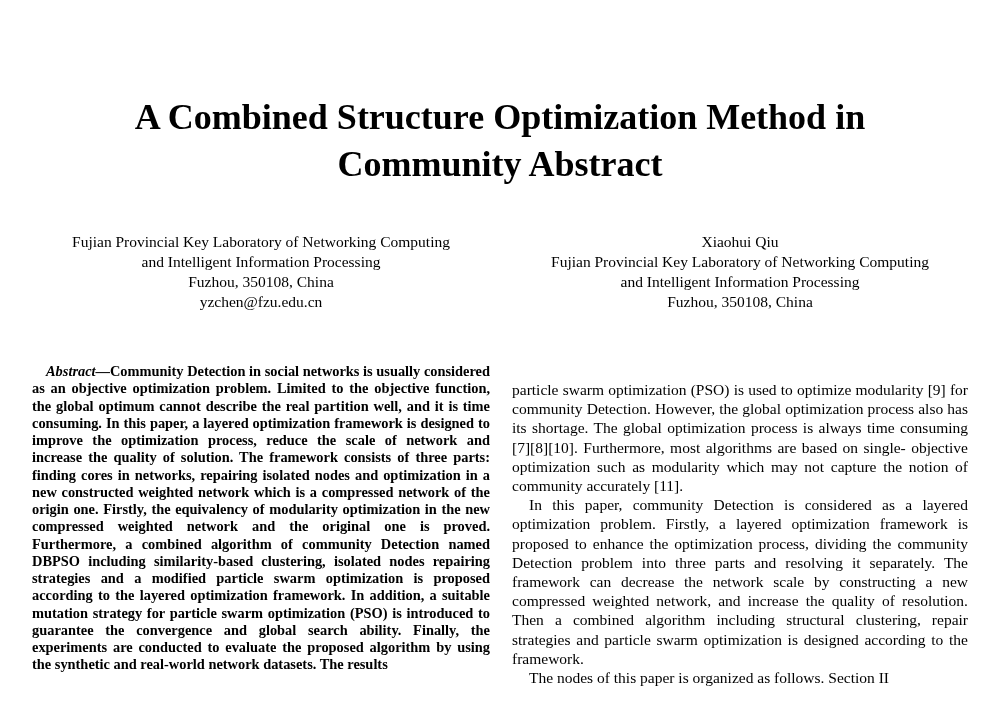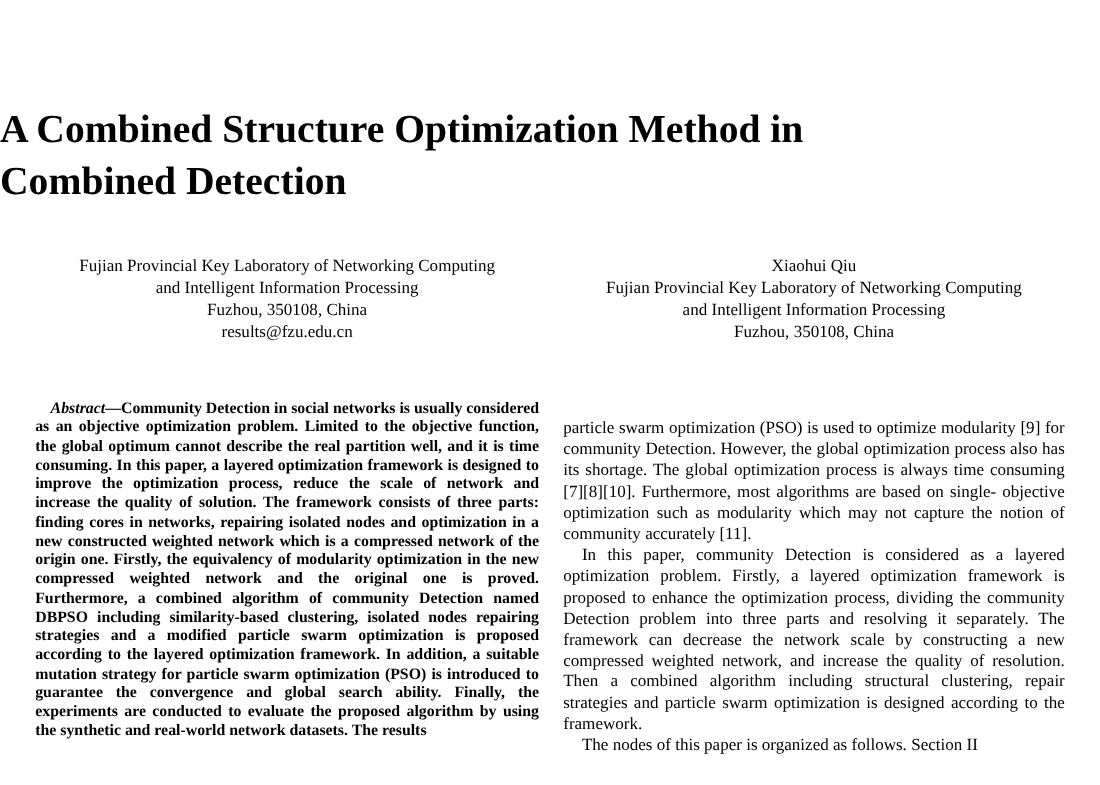--- a/index.html
+++ b/index.html
@@ -14,21 +14,21 @@
     background: #ffffff;
     overflow: hidden;
     font-family: "Liberation Serif", "DejaVu Serif", serif;
     color: #000000;
   }
   .title {
     position: absolute;
     top: 94px;
     left: 0;
     width: 100%;
-    text-align: left;
+    text-align: center;
     font-size: 36px;
     font-weight: bold;
     line-height: 47px;
     margin: 0;
   }
   .title-line {
     display: block;
   }
   .authors-row {
     position: absolute;
@@ -83,30 +83,30 @@
     text-indent: 0;
   }
 </style>
 </head>
 <body>
 
 <div class="page">
 
   <h1 class="title">
     <span class="title-line">A Combined Structure Optimization Method in</span>
-    <span class="title-line">Combined Detection</span>
+    <span class="title-line">Community Abstract</span>
   </h1>
 
   <div class="authors-row">
 
     <div class="author-block left">
       <div class="author-affiliation">Fujian Provincial Key Laboratory of Networking Computing</div>
       <div class="author-affiliation">and Intelligent Information Processing</div>
       <div class="author-address">Fuzhou, 350108, China</div>
-      <div class="author-email">results@fzu.edu.cn</div>
+      <div class="author-email">yzchen@fzu.edu.cn</div>
     </div>
 
     <div class="author-block right">
       <div class="author-name">Xiaohui Qiu</div>
       <div class="author-affiliation">Fujian Provincial Key Laboratory of Networking Computing</div>
       <div class="author-affiliation">and Intelligent Information Processing</div>
       <div class="author-address">Fuzhou, 350108, China</div>
     </div>
 
   </div>

